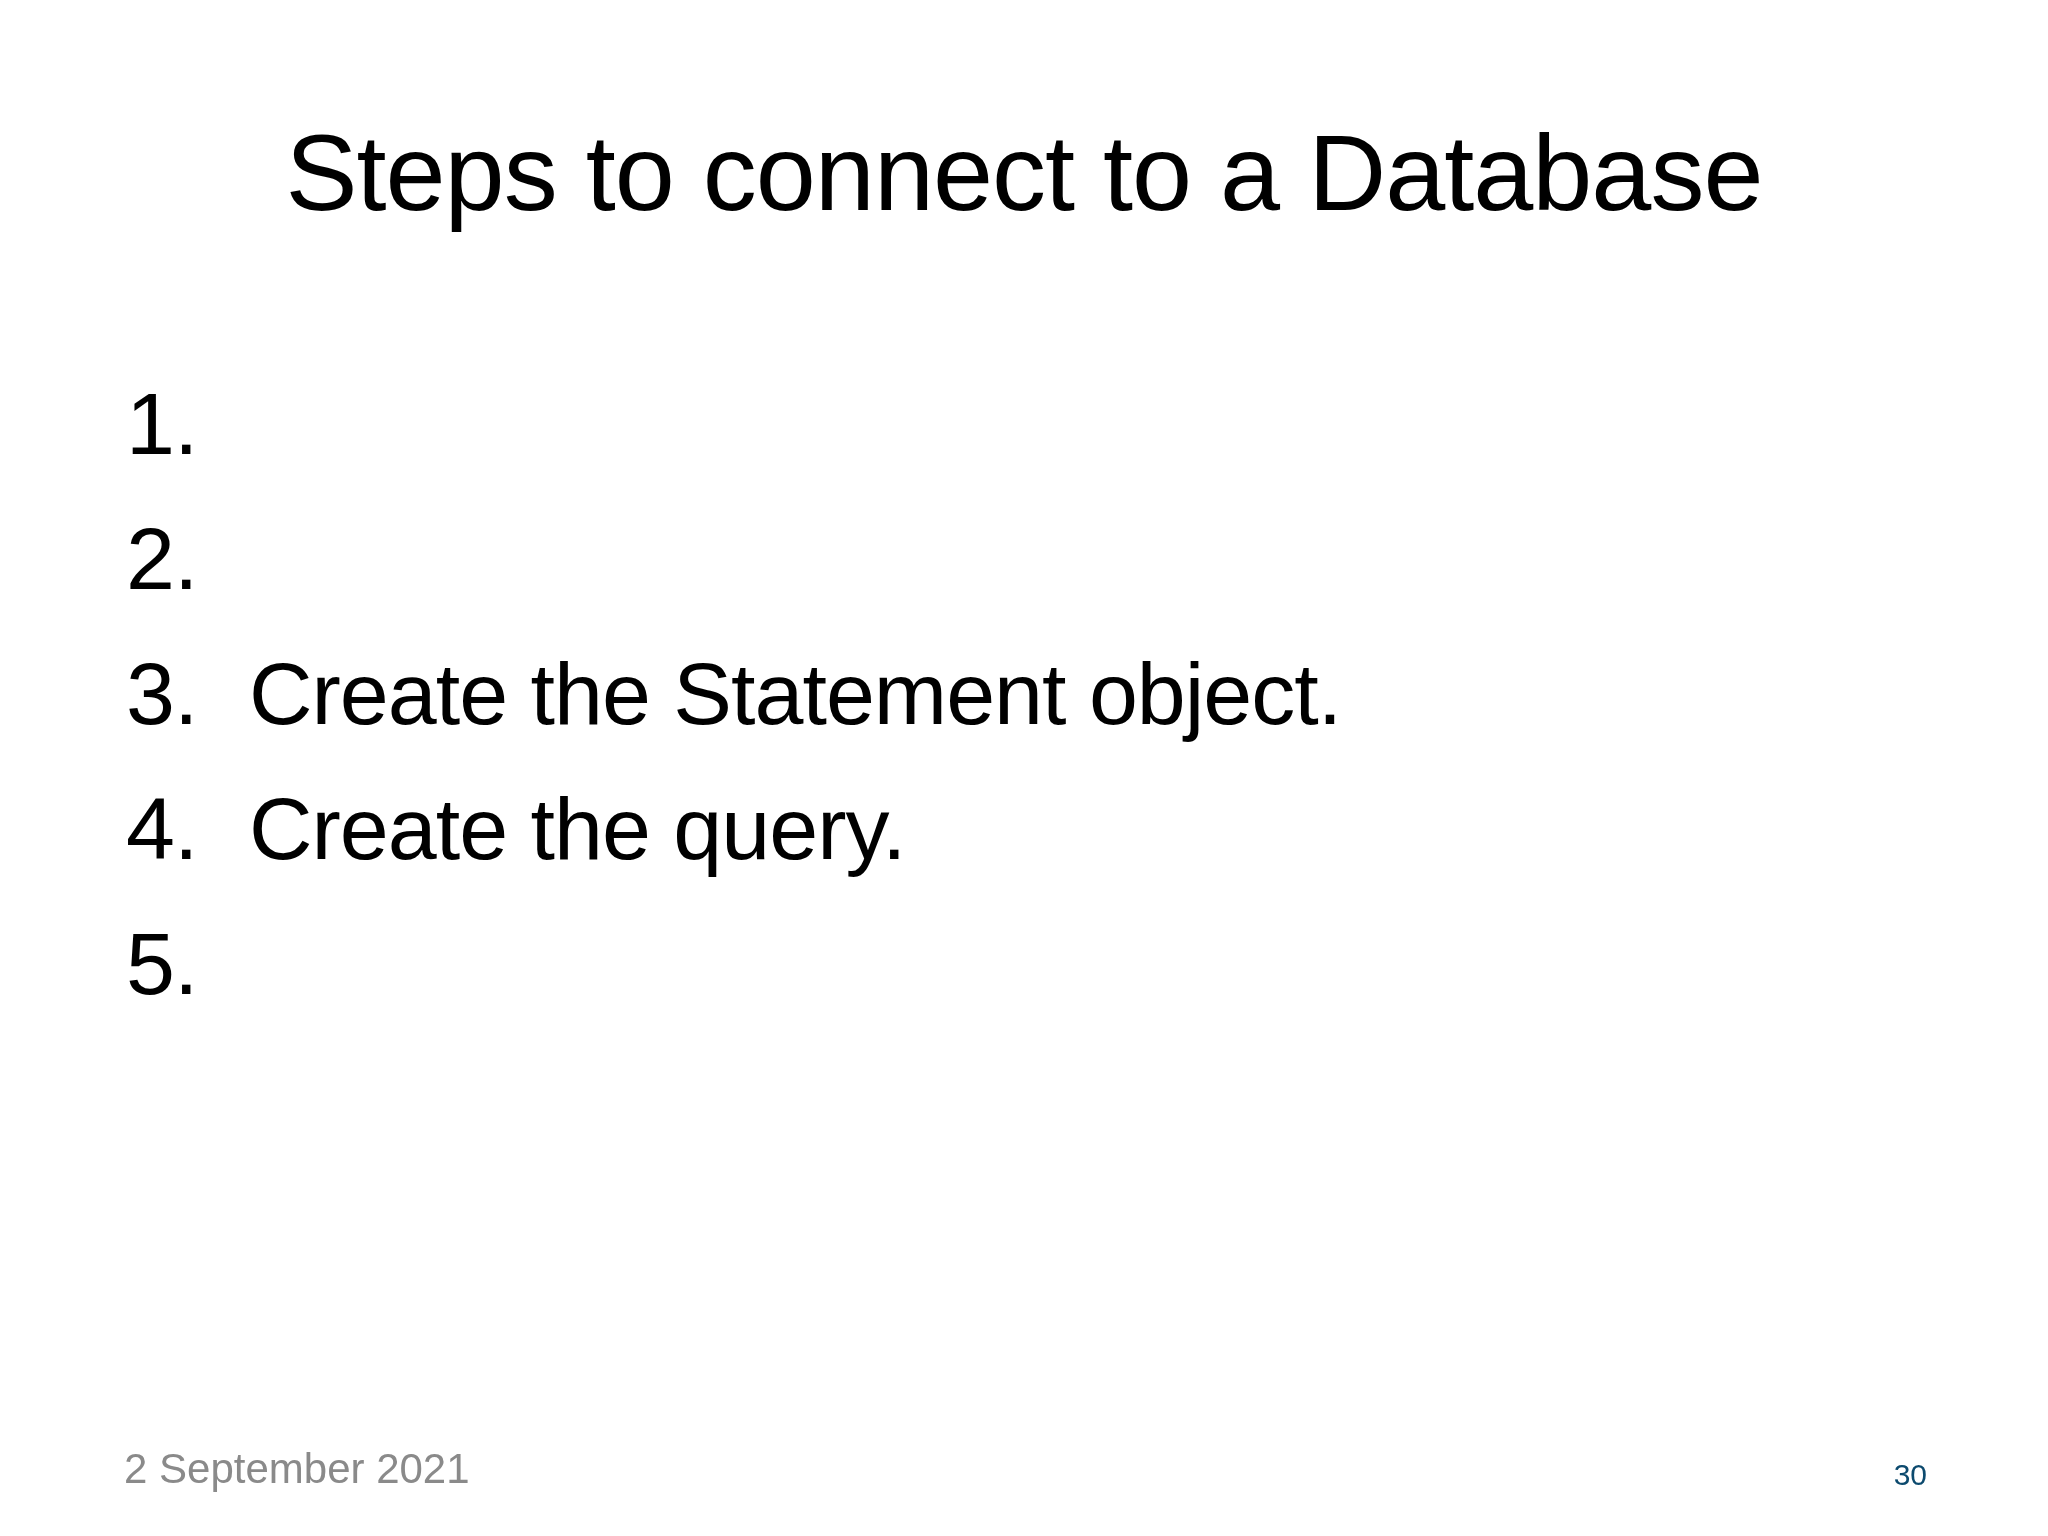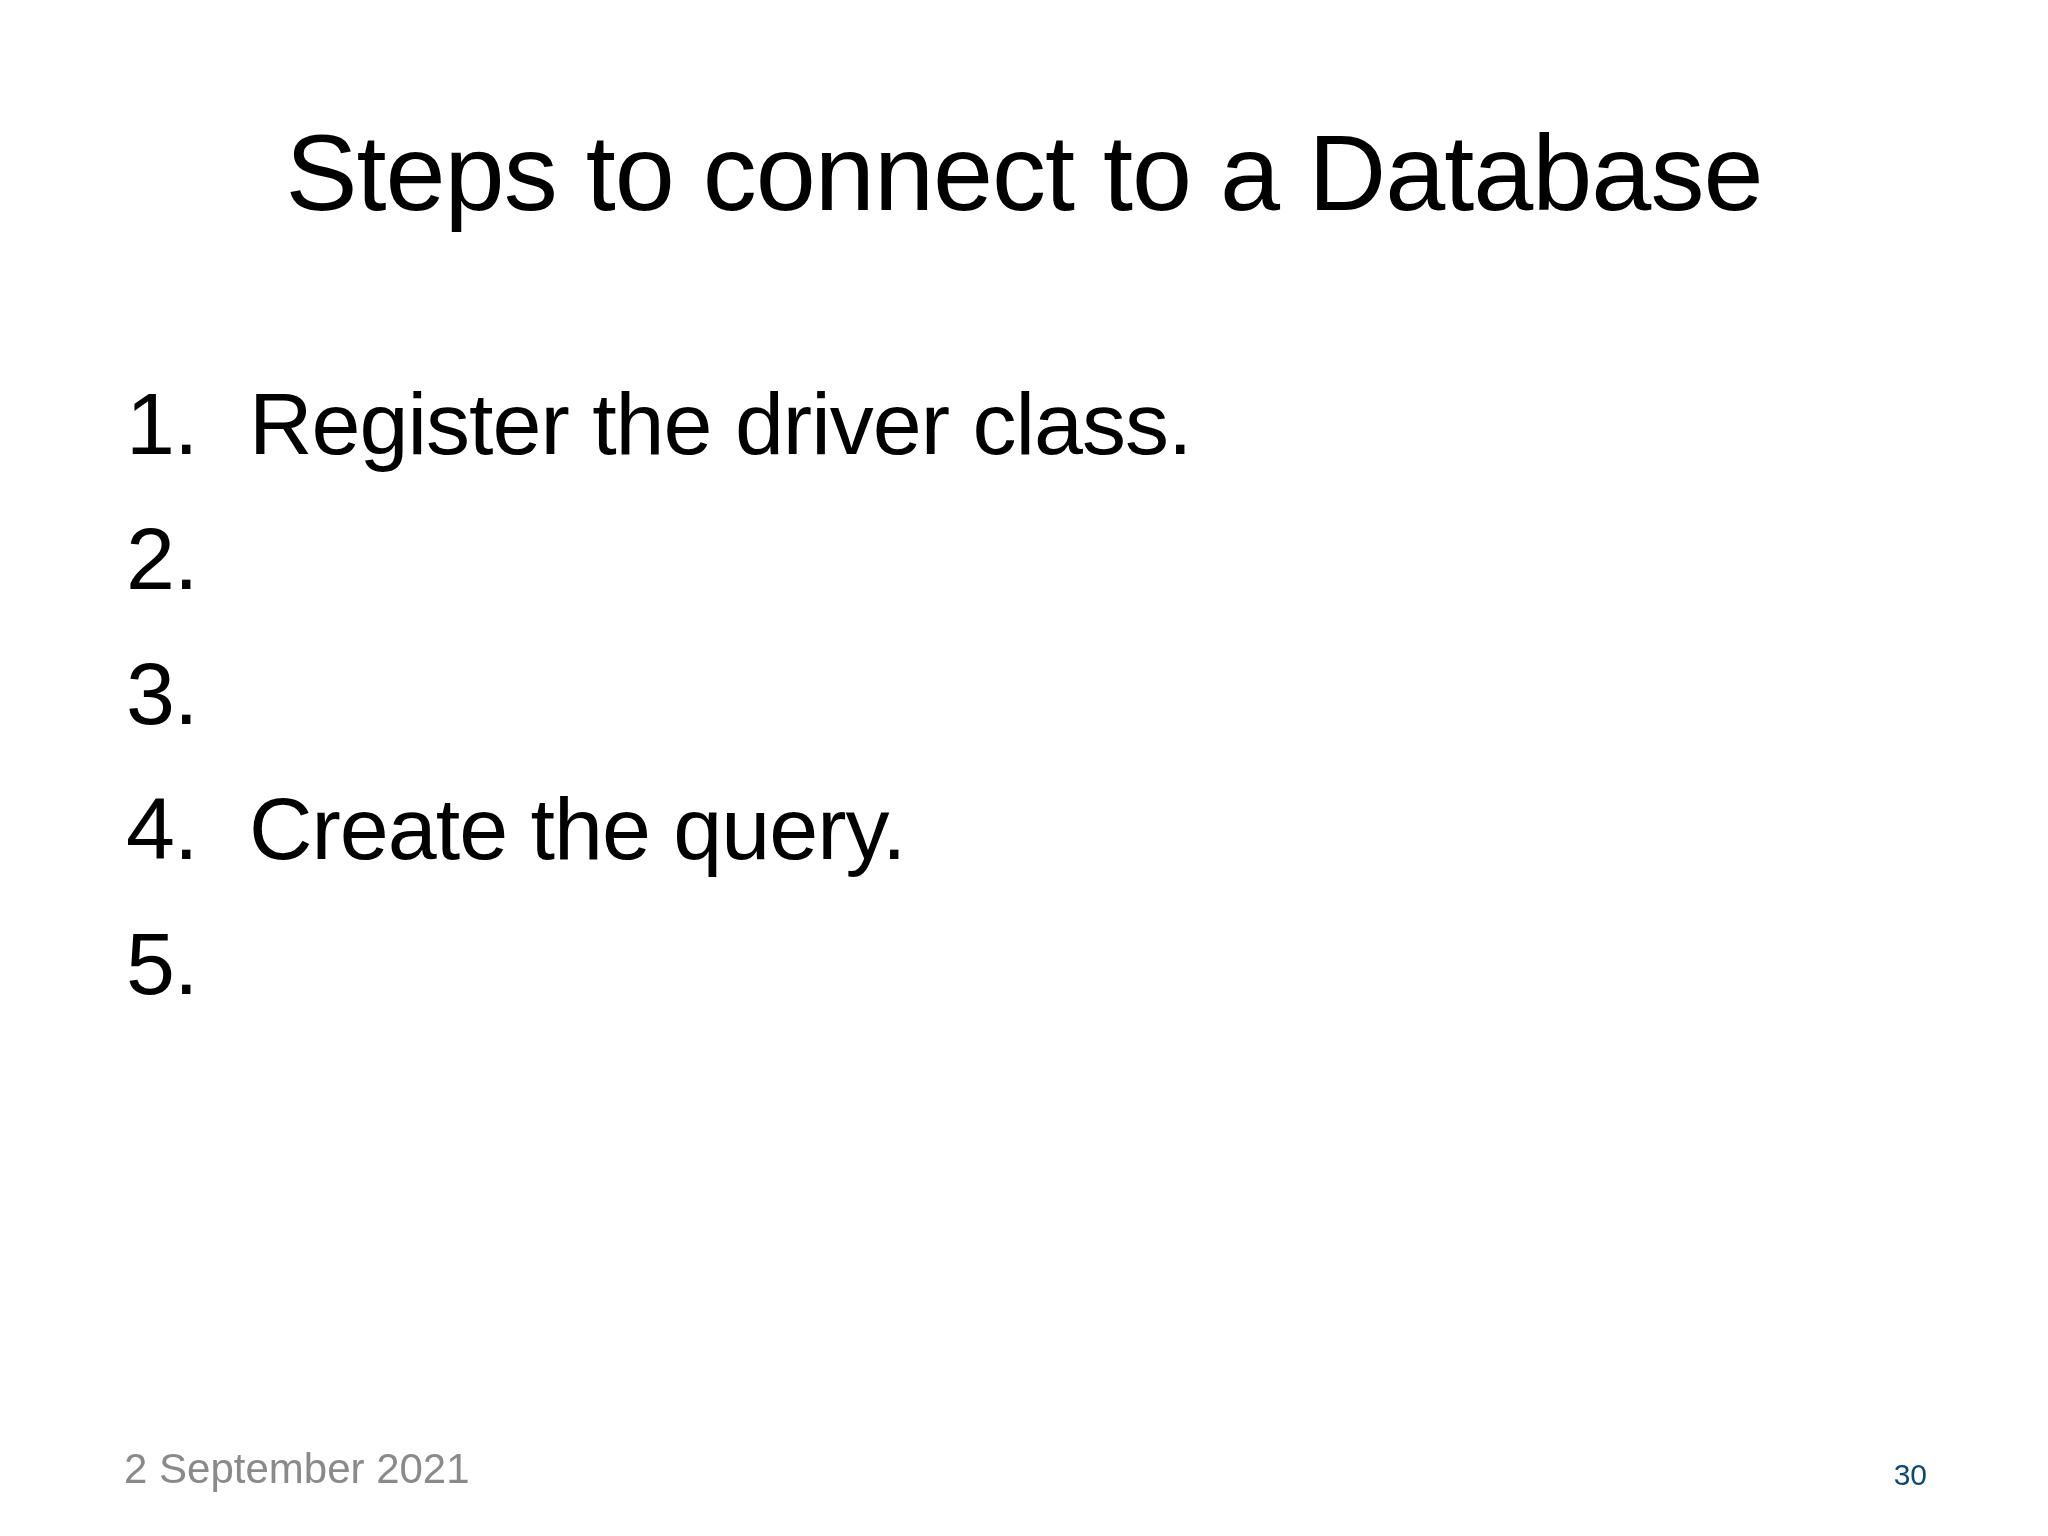--- a/index.html
+++ b/index.html
@@ -71,27 +71,27 @@
 </head>
 <body>
 
 <div class="slide">
 
   <h1 class="slide-title">Steps to connect to a Database</h1>
 
   <ol class="steps-list">
     <li class="step-row">
       <span class="step-number">1.</span>
-      <span class="step-text">Register the driver class.</span>
     </li>
     <li class="step-row">
       <span class="step-number">2.</span>
     </li>
     <li class="step-row">
       <span class="step-number">3.</span>
+      <span class="step-text">Create the Statement object.</span>
     </li>
     <li class="step-row">
       <span class="step-number">4.</span>
       <span class="step-text">Create the query.</span>
     </li>
     <li class="step-row">
       <span class="step-number">5.</span>
     </li>
   </ol>
 

